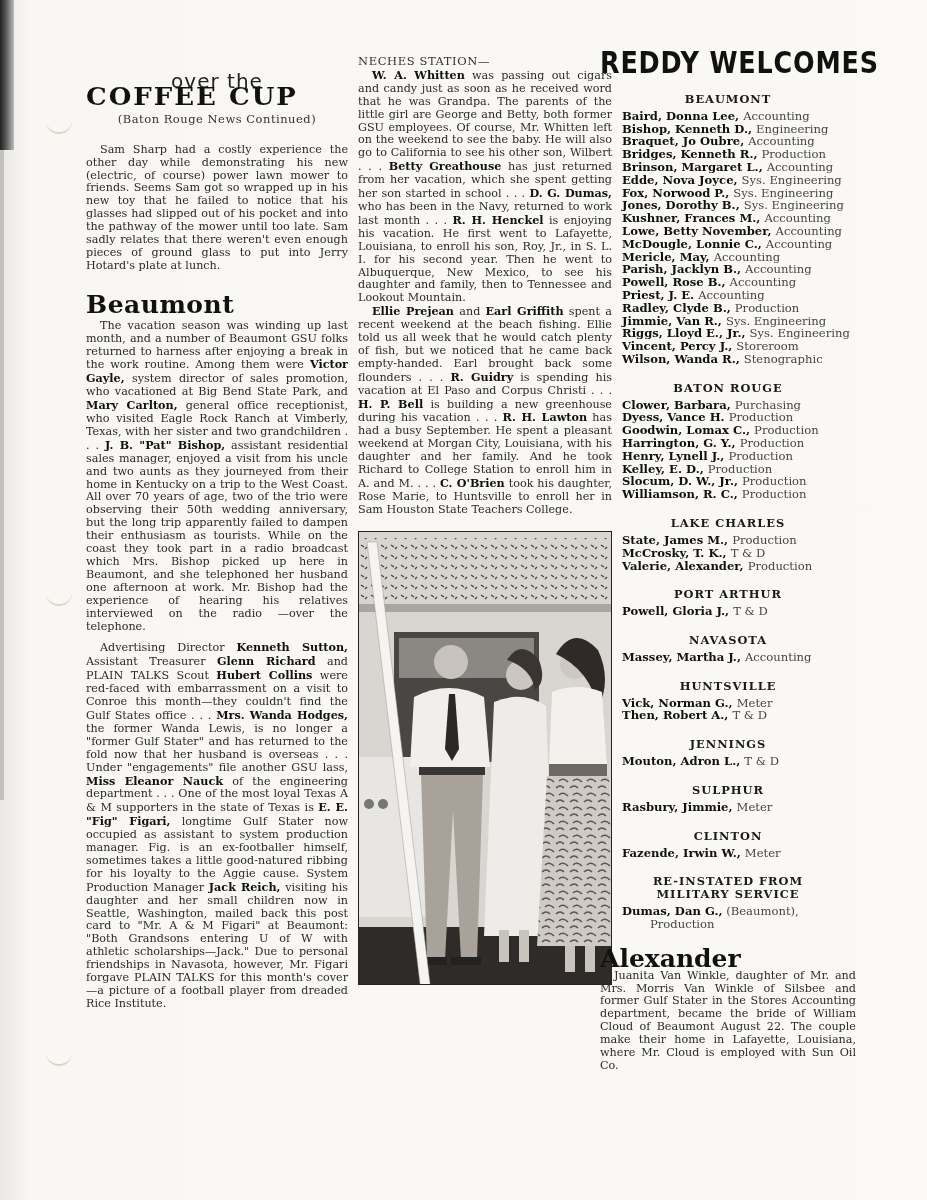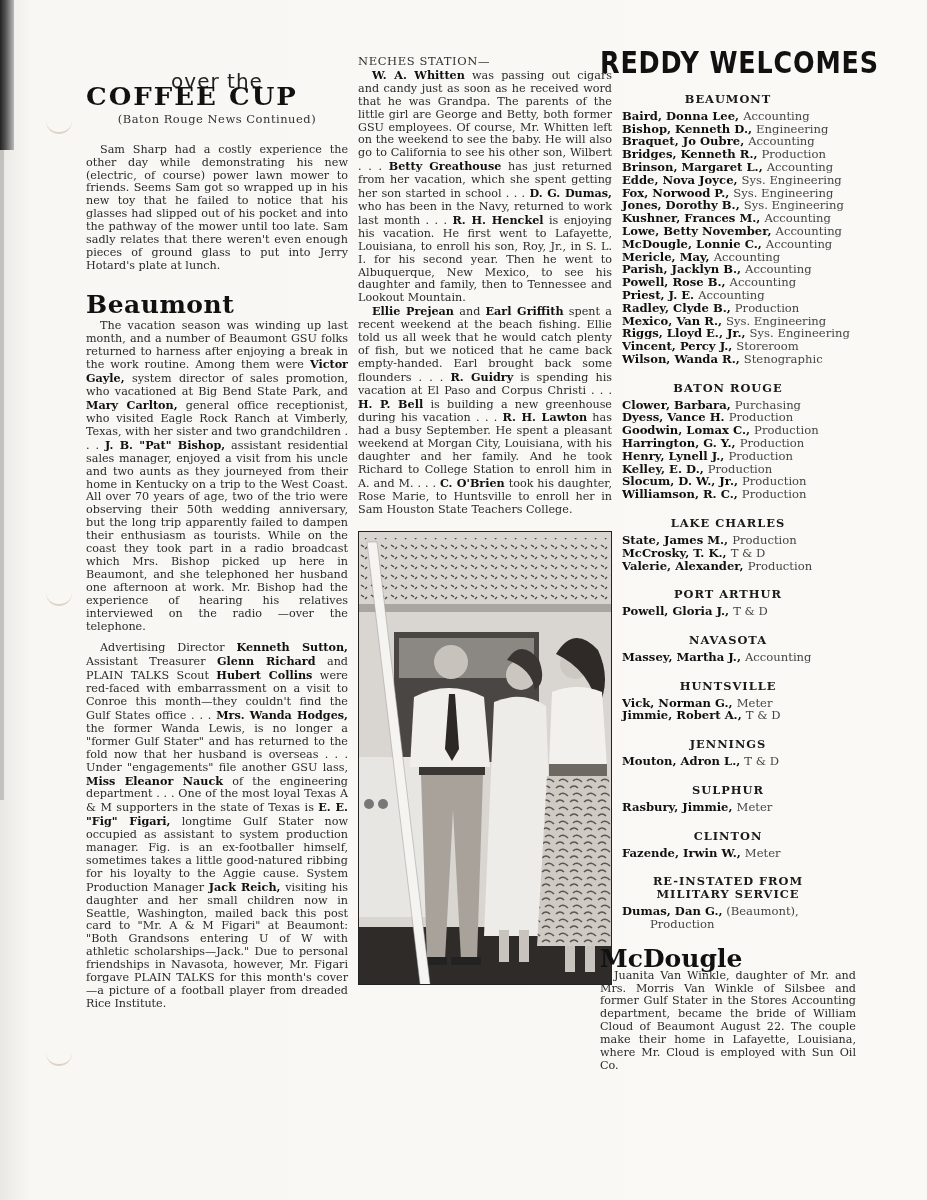--- a/index.html
+++ b/index.html
@@ -124,21 +124,21 @@
         <div class="entry"><b>Fox, Norwood P., </b><span class="dept">Sys. Engineering</span></div>
         <div class="entry"><b>Jones, Dorothy B., </b><span class="dept">Sys. Engineering</span></div>
         <div class="entry"><b>Kushner, Frances M., </b><span class="dept">Accounting</span></div>
         <div class="entry"><b>Lowe, Betty November, </b><span class="dept">Accounting</span></div>
         <div class="entry"><b>McDougle, Lonnie C., </b><span class="dept">Accounting</span></div>
         <div class="entry"><b>Mericle, May, </b><span class="dept">Accounting</span></div>
         <div class="entry"><b>Parish, Jacklyn B., </b><span class="dept">Accounting</span></div>
         <div class="entry"><b>Powell, Rose B., </b><span class="dept">Accounting</span></div>
         <div class="entry"><b>Priest, J. E. </b><span class="dept">Accounting</span></div>
         <div class="entry"><b>Radley, Clyde B., </b><span class="dept">Production</span></div>
-        <div class="entry"><b>Mexico, Van R., </b><span class="dept">Sys. Engineering</span></div>
+        <div class="entry"><b>Jimmie, Van R., </b><span class="dept">Sys. Engineering</span></div>
         <div class="entry"><b>Riggs, Lloyd E., Jr., </b><span class="dept">Sys. Engineering</span></div>
         <div class="entry"><b>Vincent, Percy J., </b><span class="dept">Storeroom</span></div>
         <div class="entry"><b>Wilson, Wanda R., </b><span class="dept">Stenographic</span></div>
         <div class="city">BATON ROUGE</div>
         <div class="entry"><b>Clower, Barbara, </b><span class="dept">Purchasing</span></div>
         <div class="entry"><b>Dyess, Vance H. </b><span class="dept">Production</span></div>
         <div class="entry"><b>Goodwin, Lomax C., </b><span class="dept">Production</span></div>
         <div class="entry"><b>Harrington, G. Y., </b><span class="dept">Production</span></div>
         <div class="entry"><b>Henry, Lynell J., </b><span class="dept">Production</span></div>
         <div class="entry"><b>Kelley, E. D., </b><span class="dept">Production</span></div>
@@ -147,37 +147,37 @@
         <div class="city">LAKE CHARLES</div>
         <div class="entry"><b>State, James M., </b><span class="dept">Production</span></div>
         <div class="entry"><b>McCrosky, T. K., </b><span class="dept">T &amp; D</span></div>
         <div class="entry"><b>Valerie, Alexander, </b><span class="dept">Production</span></div>
         <div class="city">PORT ARTHUR</div>
         <div class="entry"><b>Powell, Gloria J., </b><span class="dept">T &amp; D</span></div>
         <div class="city">NAVASOTA</div>
         <div class="entry"><b>Massey, Martha J., </b><span class="dept">Accounting</span></div>
         <div class="city">HUNTSVILLE</div>
         <div class="entry"><b>Vick, Norman G., </b><span class="dept">Meter</span></div>
-        <div class="entry"><b>Jimmie, Robert A., </b><span class="dept">T &amp; D</span></div>
+        <div class="entry"><b>Then, Robert A., </b><span class="dept">T &amp; D</span></div>
         <div class="city">JENNINGS</div>
         <div class="entry"><b>Mouton, Adron L., </b><span class="dept">T &amp; D</span></div>
         <div class="city">SULPHUR</div>
         <div class="entry"><b>Rasbury, Jimmie, </b><span class="dept">Meter</span></div>
         <div class="city">CLINTON</div>
         <div class="entry"><b>Fazende, Irwin W., </b><span class="dept">Meter</span></div>
       </div>
 
     <div class="city" style="margin-top:16px">
       <div>RE-INSTATED FROM</div>
       <div>MILITARY SERVICE</div>
     </div>
     <div class="entry">
       <b>Dumas, Dan G.,</b>
       <span class="dept">(Beaumont),</span>
     </div>
     <div class="entry indent">
       <span class="dept">Production</span>
     </div>
 
-    <div class="marriages-head">McDougle</div>
+    <div class="marriages-head">Alexander</div>
     <p>Juanita Van Winkle, daughter of Mr. and Mrs. Morris Van Winkle of Silsbee and former Gulf Stater in the Stores Accounting department, became the bride of William Cloud of Beaumont August 22. The couple make their home in Lafayette, Louisiana, where Mr. Cloud is employed with Sun Oil Co.</p>
   </div>
 </div>
 
 </body></html>

